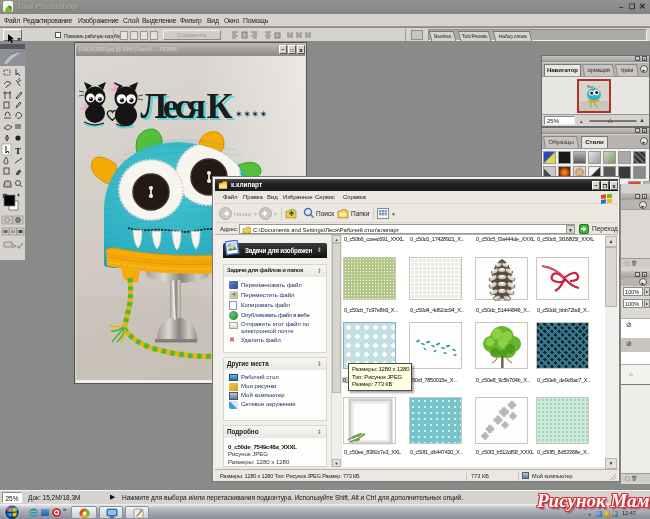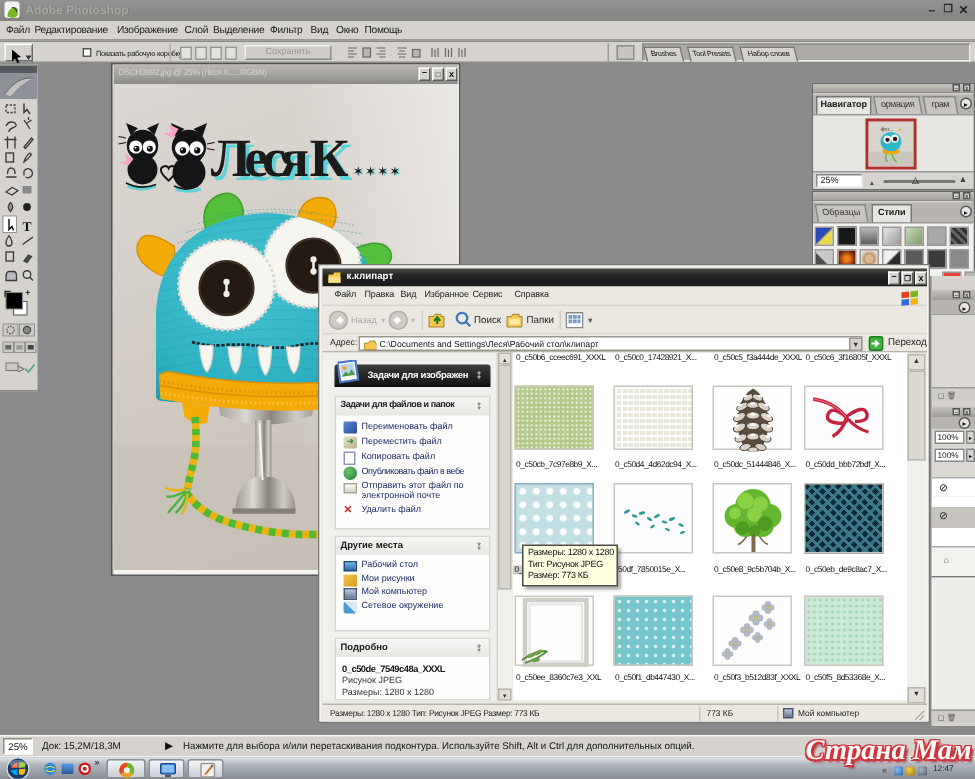--- a/index.html
+++ b/index.html
@@ -7,21 +7,21 @@
 .ab{position:absolute;}
 .tb-btn{position:absolute;width:7px;height:8px;background:#d6d3ce;border:1px solid;border-color:#fff #5a5a5a #5a5a5a #fff;font-size:6px;line-height:6px;text-align:center;color:#000;font-weight:bold;}
 </style></head>
 <body>
 
 <div class="ab" style="left:0;top:0;width:650px;height:14px;background:linear-gradient(#949290,#868482);">
   <div class="ab" style="left:3px;top:1px;width:10px;height:11px;background:#f4f4f2;border-radius:2px;"><svg width="10" height="11">
         <path d="M2 8 q0-5 4-6 q3-1 3 3 q0 4-4 4 z" fill="#7ab82a"></path>
         <path d="M5 2 q3 0 3 3" stroke="#333" stroke-width="0.7" fill="none"></path>
       </svg></div>
-  <div class="ab" style="left:17px;top:2px;font-size:8px;font-weight:bold;color:#a8a6a3;text-shadow:0.5px 0.5px 0 #76746f;">Adobe Photoshop</div>
+  <div class="ab" style="left:17px;top:2px;font-size:8px;font-weight:bold;color:#a8a6a3;text-shadow:0.5px 0.5px 0 #76746f;">Tool Photoshop</div>
   <div class="ab" style="left:619px;top:3px;width:8px;height:8px;font-size:8px;color:#222;font-weight:bold;line-height:8px;">–</div>
   <div class="ab" style="left:629px;top:3px;width:8px;height:8px;font-size:7px;color:#222;font-weight:bold;line-height:8px;">❐</div>
   <div class="ab" style="left:639px;top:3px;width:8px;height:8px;font-size:8px;color:#222;font-weight:bold;line-height:8px;">✕</div>
 </div>
 
 <div class="ab" style="left:0;top:14px;width:650px;height:13px;background:#d6d3ce;border-bottom:1px solid #9a9894;font-size:6.8px;color:#1a1a1a;letter-spacing:-0.2px;">
   <span class="ab" style="left:4px;top:3px;">Файл</span>
   <span class="ab" style="left:23px;top:3px;">Редактирование</span>
   <span class="ab" style="left:78px;top:3px;">Изображение</span>
   <span class="ab" style="left:123px;top:3px;">Слой</span>
@@ -855,13 +855,13 @@
       </svg>
   </div>
 
   <span class="ab" style="left:588px;top:6px;font-size:6px;color:#333;">«</span>
   <div class="ab" style="left:596px;top:6px;width:6px;height:6px;background:radial-gradient(circle at 35% 35%,#8ac0f0,#2a5a9a);border-radius:1px;"></div>
   <div class="ab" style="left:604px;top:6px;width:6px;height:6px;background:radial-gradient(circle at 35% 35%,#f0d048,#a07818);border-radius:1px;"></div>
   <div class="ab" style="left:612px;top:6px;width:6px;height:6px;background:radial-gradient(circle at 35% 35%,#b0b8c8,#4a5268);border-radius:1px;"></div>
   <span class="ab" style="left:622px;top:5px;font-size:5.5px;color:#222;">12:47</span>
 </div>
 
-<div class="ab" style="left:537px;top:490px;font-family:'Liberation Serif',serif;font-style:italic;font-weight:bold;font-size:19px;color:#fff;text-shadow:-1px 0 0 #d5333a,1px 0 0 #d5333a,0 -1px 0 #d5333a,0 1px 0 #d5333a,-1px -1px 0 #d5333a,1px -1px 0 #d5333a,-1px 1px 0 #d5333a,1px 1px 0 #d5333a,2px 2px 2px #90202a;white-space:nowrap;">Страна Мам</div>
+<div class="ab" style="left:537px;top:490px;font-family:'Liberation Serif',serif;font-style:italic;font-weight:bold;font-size:19px;color:#fff;text-shadow:-1px 0 0 #d5333a,1px 0 0 #d5333a,0 -1px 0 #d5333a,0 1px 0 #d5333a,-1px -1px 0 #d5333a,1px -1px 0 #d5333a,-1px 1px 0 #d5333a,1px 1px 0 #d5333a,2px 2px 2px #90202a;white-space:nowrap;">Рисунок Мам</div>
 
 </body></html>

